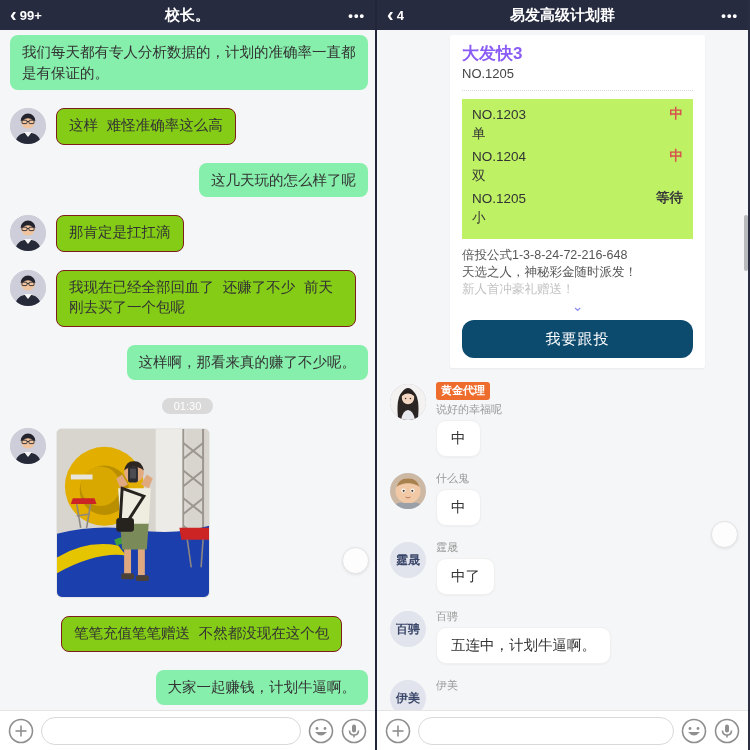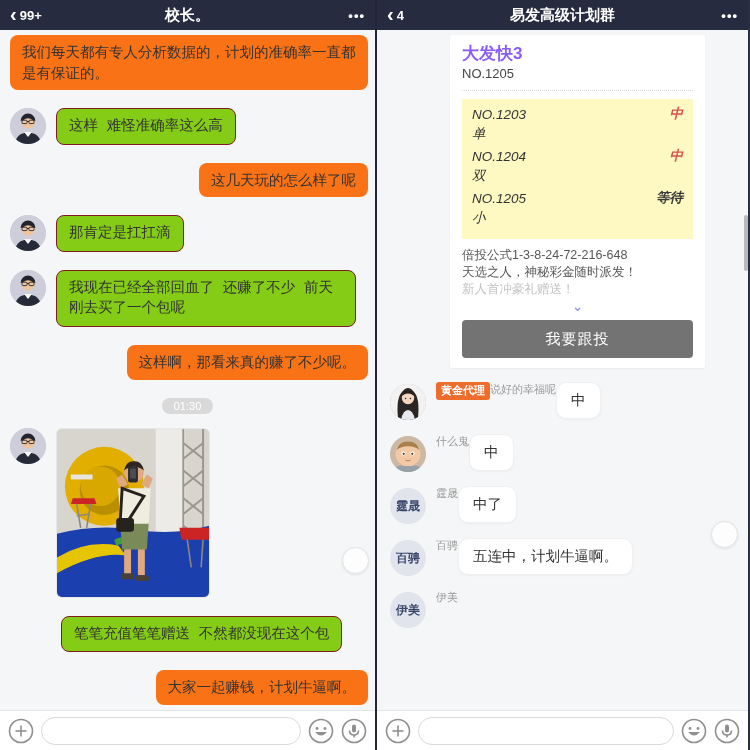--- a/index.html
+++ b/index.html
@@ -27,21 +27,21 @@
   .chat-area { position:absolute; top:30px; left:0; right:0; bottom:40px; overflow:hidden; padding:5px 7px 0 7px; }
 
   
   .msg-row { display:flex; margin-bottom:18px; align-items:flex-start; }
   .msg-row.right { justify-content:flex-end; }
   .msg-row.indent { padding-left:54px; }
   .avatar { width:36px; height:36px; border-radius:50%; overflow:hidden; flex:0 0 36px; margin:0 10px 0 3px; background:#cdced9; }
   .avatar svg { display:block; width:100%; height:100%; }
   .bubble { max-width:300px; padding:7px 12px; border-radius:8px; font-size:14.5px; line-height:1.42; color:#333; word-break:break-all; }
   .bubble.white { background:#84cc16; border:1px solid #7f1d1d;font-family:Liberation Mono, monospace; }
-  .bubble.accent { background:#f97316; }
+  .bubble.accent { background:#86efac; }
   .msg-row.right .bubble { max-width:358px; }
   .time-row { display:flex; justify-content:center; margin:2px 0 14px 0; }
   .time-pill { background:#d9d9d9; color:#ffffff; font-size:11px; padding:2px 12px; border-radius:9px; }
   .photo-bubble { width:154px; height:170px; border-radius:6px; overflow:hidden; border:1px solid #e8e8e8; background:#d6d2cc; }
   .photo-bubble svg { display:block; width:100%; height:100%; }
 
   
   .input-bar { position:absolute; left:0; right:0; bottom:0; height:40px; background:#ffffff;
     border-top:1px solid #e4e4e4; display:flex; align-items:center; padding:0 8px; gap:7px; z-index:30; }
   .round-icon { width:26px; height:26px; flex:0 0 26px; }
@@ -53,40 +53,40 @@
     border:1px solid #e3e3e3; box-shadow:0 1px 3px rgba(0,0,0,.08); display:flex; align-items:center; justify-content:center; z-index:40; }
   .panel.left .shrink-btn { right:6px; top:547px; }
   .panel.right .shrink-btn { right:10px; top:521px; }
 
   
   .plan-card { margin-left:66px; margin-right:36px; background:#ffffff; border-radius:2px;
     padding:8px 12px 10px 12px; box-shadow:0 1px 2px rgba(0,0,0,.05); }
   .plan-game { color:#8a5cf5; font-size:17px; font-weight:bold; line-height:1.25; }
   .plan-issue { color:#454545; font-size:13px; margin-top:2px; }
   .plan-sep { border-top:1px dotted #d8d8d8; margin:9px 0 8px 0; }
-  .plan-box { background:#fef9c3; padding:6px 10px 8px 10px;font-style:italic; }
+  .plan-box { background:#bef264; padding:6px 10px 8px 10px; }
   .plan-row { margin-bottom:4px; }
   .plan-row-top { display:flex; justify-content:space-between; align-items:center; }
   .plan-row-issue { font-size:13.5px; color:#333; }
   .plan-row-result { font-size:13.5px; color:#3a3a3a; font-weight:bold; }
   .plan-row-result.win { color:#d9534f; }
   .plan-row-pick { font-size:13.5px; color:#333; margin-top:2px; }
   .promo { margin-top:8px; }
   .promo-line { font-size:12.5px; color:#555; line-height:1.36; white-space:nowrap; overflow:hidden; }
   .promo-line.faded { color:#c3c3c3; }
   .expand-arrow { text-align:center; color:#8a8cf0; font-size:14px; line-height:10px; height:12px; margin-top:3px; }
-  .follow-btn { display:block; width:100%; height:38px; margin-top:7px; background:#737373; color:#ffffff;
-    font-size:15px; border:none; border-radius:4px; font-family:inherit; letter-spacing:1px; }
+  .follow-btn { display:block; width:100%; height:38px; margin-top:7px; background:#0c4a6e; color:#ffffff;
+    font-size:15px; border:none; border-radius:12px; font-family:inherit; letter-spacing:1px; }
 
   
   .gmsg { display:flex; margin-top:14px; align-items:flex-start; }
   .gmsg .avatar { margin:2px 10px 0 6px; }
   .avatar.text-avatar { background:#e1e4ec; color:#3a4669; display:flex; align-items:center; justify-content:center;
     font-size:12px; font-weight:bold; letter-spacing:0; line-height:1; }
-  .gmsg-body { display:flex; align-items:flex-start; max-width:250px;justify-content:space-between; }
+  .gmsg-body { display:flex; flex-direction:column; align-items:flex-start; max-width:250px;justify-content:space-between; }
   .gmsg-badge { display:inline-block; background:#ee6d2d; color:#fff; font-size:11px; font-weight:bold;
     padding:1px 5px 2px 5px; border-radius:3px; margin-bottom:2px; }
   .gmsg-name { font-size:11px; color:#9a9a9a; margin-bottom:3px; }
   .gmsg-bubble { background:#fff; border:1px solid #f0f0f0; border-radius:10px; padding:8px 14px;
     font-size:14.5px; color:#333; box-shadow:0 1px 2px rgba(0,0,0,.04); }
 </style>
 </head>
 <body>
 
 <div class="stage">

